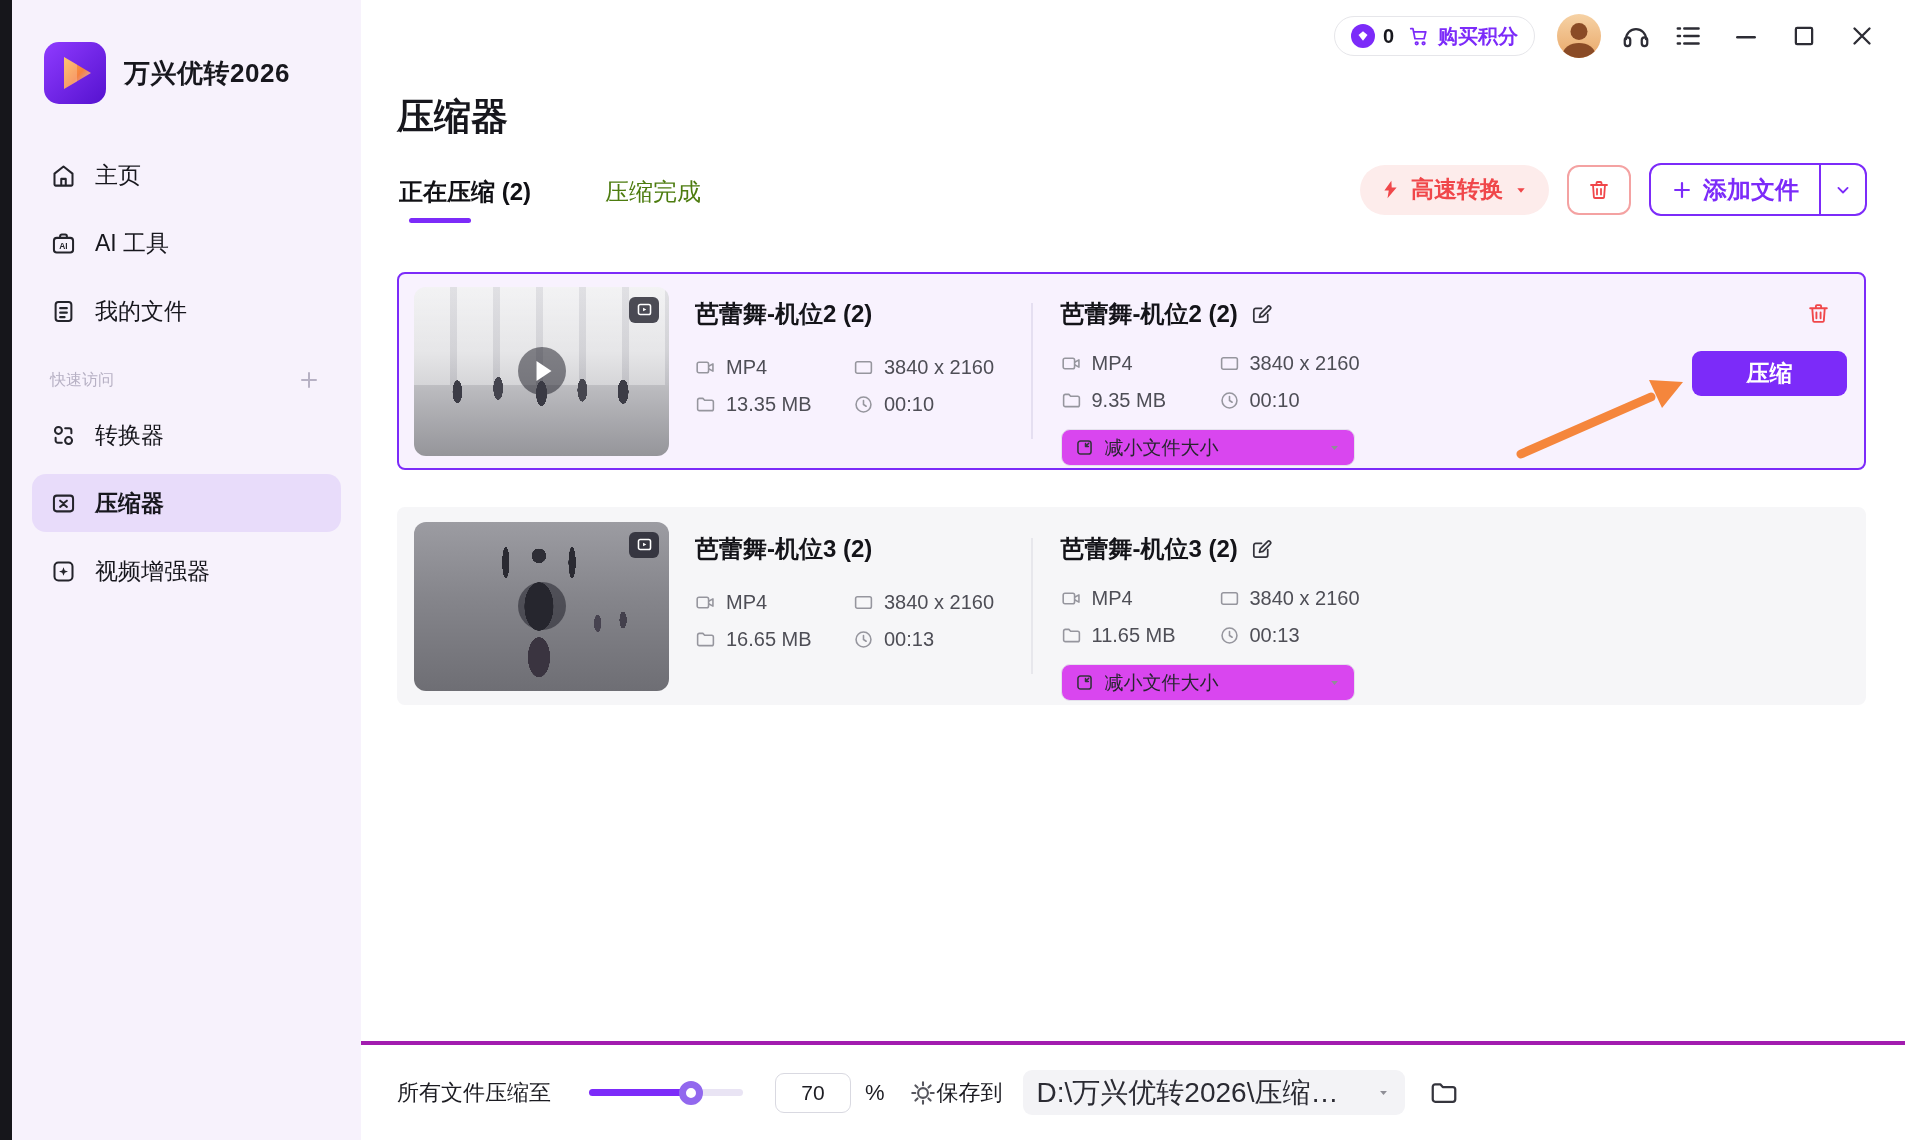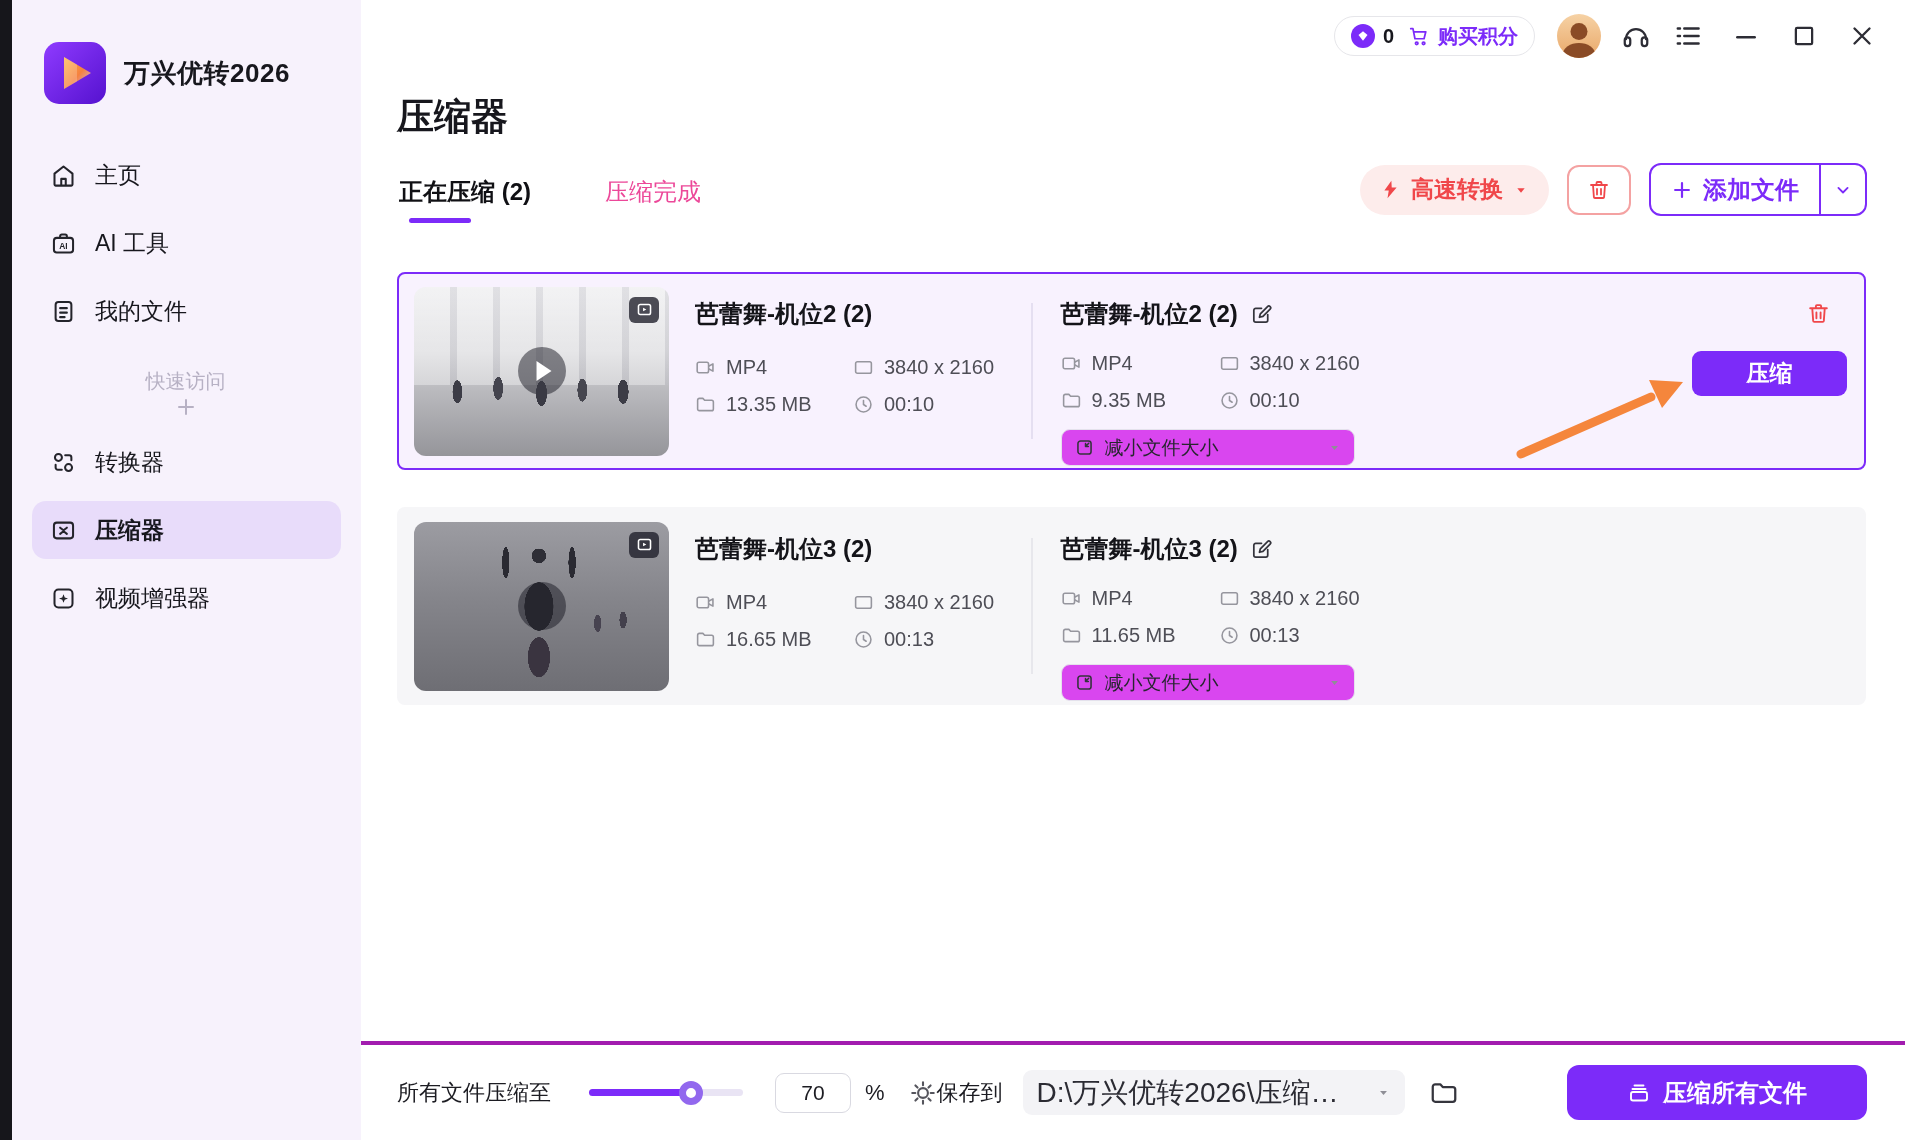--- a/index.html
+++ b/index.html
@@ -22,21 +22,21 @@
   .app-title { font-size:26px; font-weight:700; letter-spacing:.5px; }
   .nav { margin-top:42px; padding:0 20px; }
   .nav-item {
     display:flex; align-items:center; gap:18px; height:58px; padding:0 18px;
     border-radius:14px; font-size:23px; font-weight:500; margin-bottom:10px; cursor:pointer;
   }
   .nav-item .ni { width:27px; height:27px; color:#24242b; flex:none; }
   .nav-item.active { background:#e8dcfa; font-weight:700; }
   .quick-header {
     display:flex; align-items:center; justify-content:space-between;
-    color:#b7b1c4; font-size:20px; padding:18px 20px 14px 18px;flex-direction:column;
+    color:#b7b1c4; font-size:16px; padding:18px 20px 14px 18px;
   }
   .plus-btn { width:24px; height:24px; color:#b7b1c4; cursor:pointer; }
 
   
   .topbar { position:absolute; top:14px; right:28px; display:flex; align-items:center; }
   .credits-pill {
     display:flex; align-items:center; gap:14px; height:40px; padding:0 16px;
     border:1px solid #e6e6ea; border-radius:22px; background:#fff;
   }
   .credit-icon { width:24px; height:24px; border-radius:50%; background:#7c2bf9;
@@ -49,21 +49,21 @@
   .avatar::before { content:""; position:absolute; left:50%; top:20%; transform:translateX(-50%);
     width:17px; height:17px; border-radius:50%; background:#8a4b26; }
   .avatar::after { content:""; position:absolute; left:50%; bottom:-7px; transform:translateX(-50%);
     width:32px; height:22px; border-radius:50% 50% 0 0; background:#8a4b26; }
   .gap22 { margin-left:22px; }
   .gap26 { margin-left:28px; }
 
   
   .page-title { position:absolute; left:397px; top:92px; font-size:37px; font-weight:700; }
   .tabs { position:absolute; left:399px; top:176px; display:flex; gap:74px; }
-  .tab { font-size:24px; cursor:pointer; color:#ec4899; }
+  .tab { font-size:24px; cursor:pointer; color:#4d7c0f; }
   .tab.active { font-weight:700; color:#101014; position:relative; }
   .tab.active::after { content:""; position:absolute; left:10px; bottom:-15px;
     width:62px; height:5px; border-radius:4px; background:#7c2bf9; }
 
   .actions { position:absolute; top:163px; right:38px; display:flex; align-items:center; gap:18px; }
   .btn-highspeed {
     display:flex; align-items:center; gap:10px; height:50px; padding:0 20px;
     background:#fdeceb; border:none; border-radius:27px; color:#f0474a;
     font-size:23px; font-weight:700; cursor:pointer; font-family:inherit;
   }
@@ -623,20 +623,13 @@
         </svg>
     </span>
   </div>
 
   <button class="folder-btn">
     <svg viewBox="0 0 24 24" fill="none" stroke="currentColor" stroke-width="1.8" stroke-linejoin="round">
       <path d="M3 7a2 2 0 0 1 2-2h4l2 2.2h8a2 2 0 0 1 2 2V17a2 2 0 0 1-2 2H5a2 2 0 0 1-2-2z"></path>
     </svg>
   </button>
 
-  <button class="btn-compress-all">
-    <svg width="24" height="24" viewBox="0 0 24 24" fill="none" stroke="#fff" stroke-width="1.9" stroke-linecap="round" stroke-linejoin="round">
-      <path d="M7.5 4.5h9M5.5 8h13"></path>
-        <rect x="4" y="11" width="16" height="8.5" rx="2"></rect>
-    </svg>
-    <span>压缩所有文件</span>
-  </button>
 </div>
 
 </body></html>

